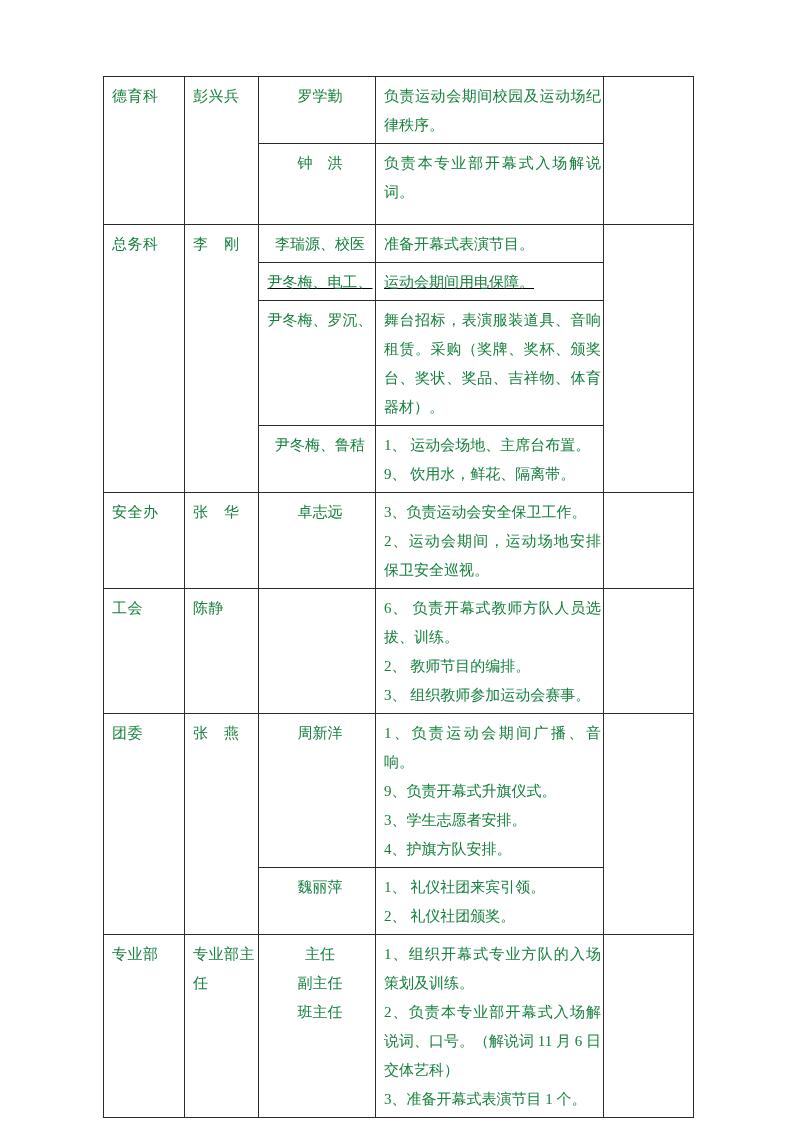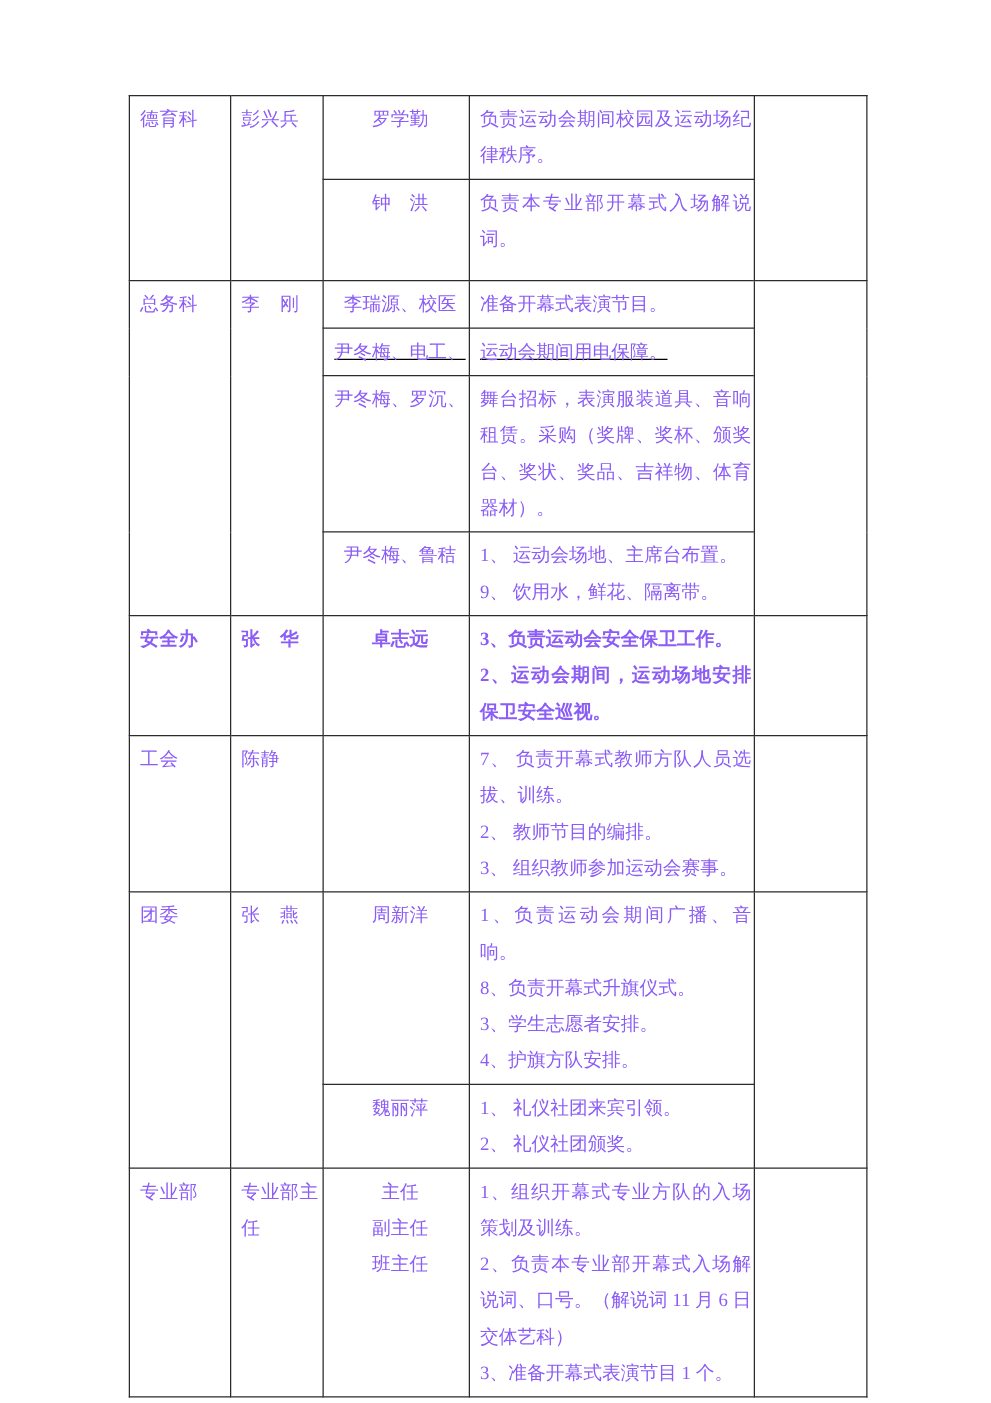--- a/index.html
+++ b/index.html
@@ -22,21 +22,21 @@
     width: 590px;
     border-collapse: collapse;
     table-layout: fixed;
   }
   .duty-table td {
     border: 1px solid #2b2b2b;
     vertical-align: top;
     padding: 5px 2px 3px 8px;
     font-size: 15px;
     line-height: 29px;
-    color: #8b5cf6;
+    color: #15803d;
     overflow: hidden;
   }
   .cell-department, .cell-leader {
     letter-spacing: 0.5px;
   }
   .cell-person {
     white-space: nowrap;
     padding-right: 0;
   }
   .cell-person .person-line {
@@ -115,52 +115,52 @@
         </tr>
         <tr style="height: 50px;">
           <td class="cell-person">
             <div class="person-line">尹冬梅、鲁秸</div>
           </td>
           <td class="cell-duties">
             <div class="duty-item">1、 运动会场地、主席台布置。</div>
             <div class="duty-item">9、 饮用水，鲜花、隔离带。</div>
           </td>
         </tr>
-        <tr style="height: 92px; font-weight: bold;">
+        <tr style="height: 92px;">
           <td class="cell-department" rowspan="1">安全办</td>
           <td class="cell-leader" rowspan="1">张　华</td>
           <td class="cell-person">
             <div class="person-line">卓志远</div>
           </td>
           <td class="cell-duties">
             <div class="duty-item">3、负责运动会安全保卫工作。</div>
             <div class="duty-item">2、运动会期间，运动场地安排保卫安全巡视。</div>
           </td>
           <td class="cell-remark" rowspan="1"></td>
         </tr>
         <tr style="height: 119px;">
           <td class="cell-department" rowspan="1">工会</td>
           <td class="cell-leader" rowspan="1">陈静</td>
           <td class="cell-person"></td>
           <td class="cell-duties">
-            <div class="duty-item">7、 负责开幕式教师方队人员选拔、训练。</div>
+            <div class="duty-item">6、 负责开幕式教师方队人员选拔、训练。</div>
             <div class="duty-item">2、 教师节目的编排。</div>
             <div class="duty-item">3、 组织教师参加运动会赛事。</div>
           </td>
           <td class="cell-remark" rowspan="1"></td>
         </tr>
         <tr style="height: 117px;">
           <td class="cell-department" rowspan="2">团委</td>
           <td class="cell-leader" rowspan="2">张　燕</td>
           <td class="cell-person">
             <div class="person-line">周新洋</div>
           </td>
           <td class="cell-duties">
             <div class="duty-item">1、负责运动会期间广播、音响。</div>
-            <div class="duty-item">8、负责开幕式升旗仪式。</div>
+            <div class="duty-item">9、负责开幕式升旗仪式。</div>
             <div class="duty-item">3、学生志愿者安排。</div>
             <div class="duty-item">4、护旗方队安排。</div>
           </td>
           <td class="cell-remark" rowspan="2"></td>
         </tr>
         <tr style="height: 57px;">
           <td class="cell-person">
             <div class="person-line">魏丽萍</div>
           </td>
           <td class="cell-duties">

